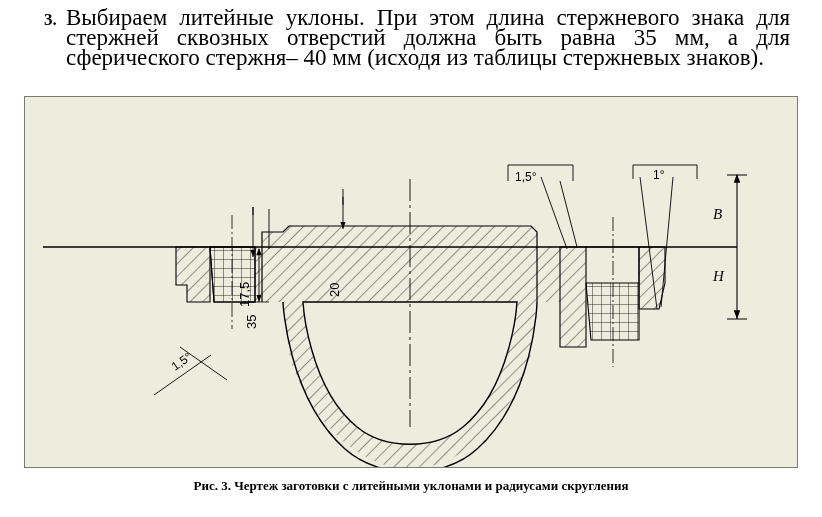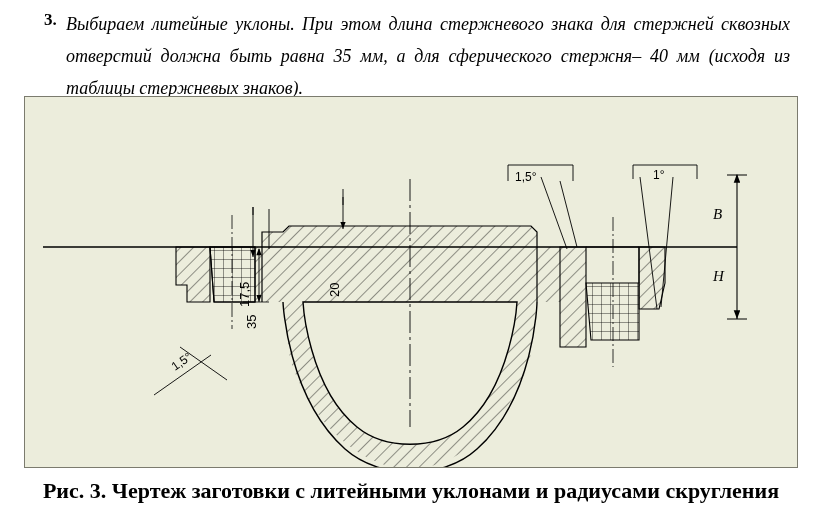--- a/index.html
+++ b/index.html
@@ -27,25 +27,24 @@
   }
   .para-num {
     font-weight: bold;
     font-size: 17px;
     line-height: 24px;
     width: 22px;
     flex: 0 0 22px;
     text-align: left;
   }
   .para-text {
-    font-size: 18px;
-    line-height: 32px;
+    font-size: 23px;
+    line-height: 20px;
     text-align: justify;
     flex: 1 1 auto;
-    font-style: italic;
   }
 
   
   .figure {
     position: absolute;
     left: 24px;
     top: 96px;
     width: 774px;
     height: 372px;
     background: #eceddc;
@@ -58,21 +57,21 @@
   }
 
   
   .caption {
     position: absolute;
     left: 0;
     top: 478px;
     width: 822px;
     text-align: center;
     font-weight: bold;
-    font-size: 22px;
+    font-size: 13px;
   }
 
   
 </style>
 </head>
 <body>
 
 <div class="para">
   <div class="para-num">3.</div>
   <div class="para-text">Выбираем литейные уклоны. При этом длина стержневого знака для стержней сквозных отверстий должна быть равна 35 мм, а для сферического стержня– 40 мм (исходя из таблицы стержневых знаков).</div>

